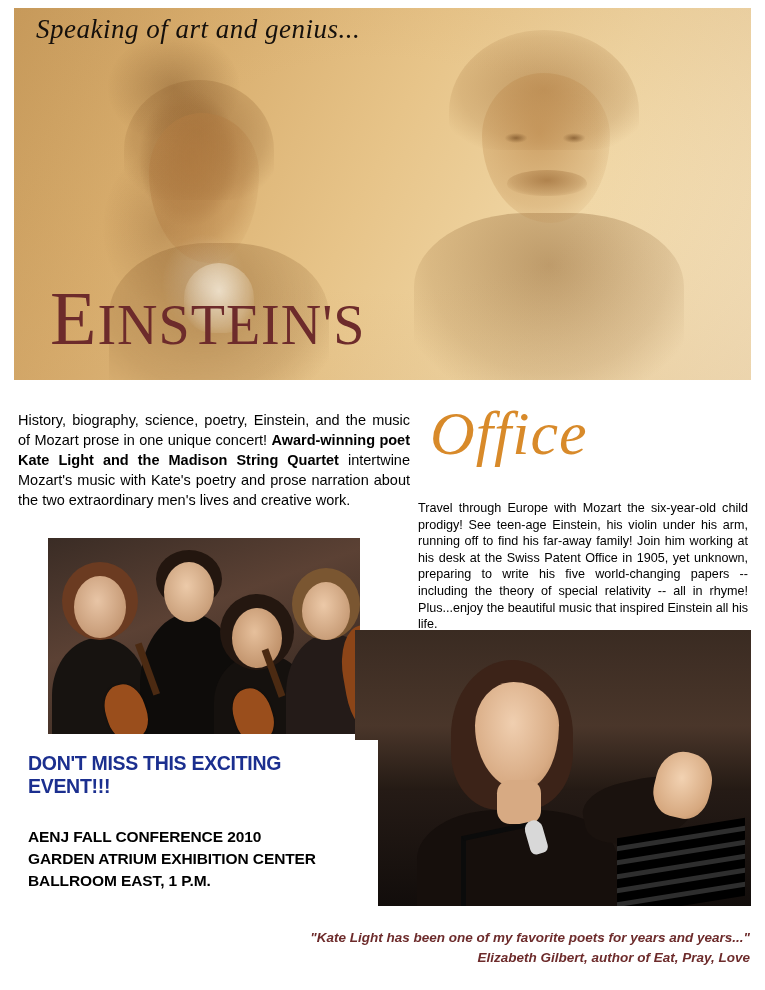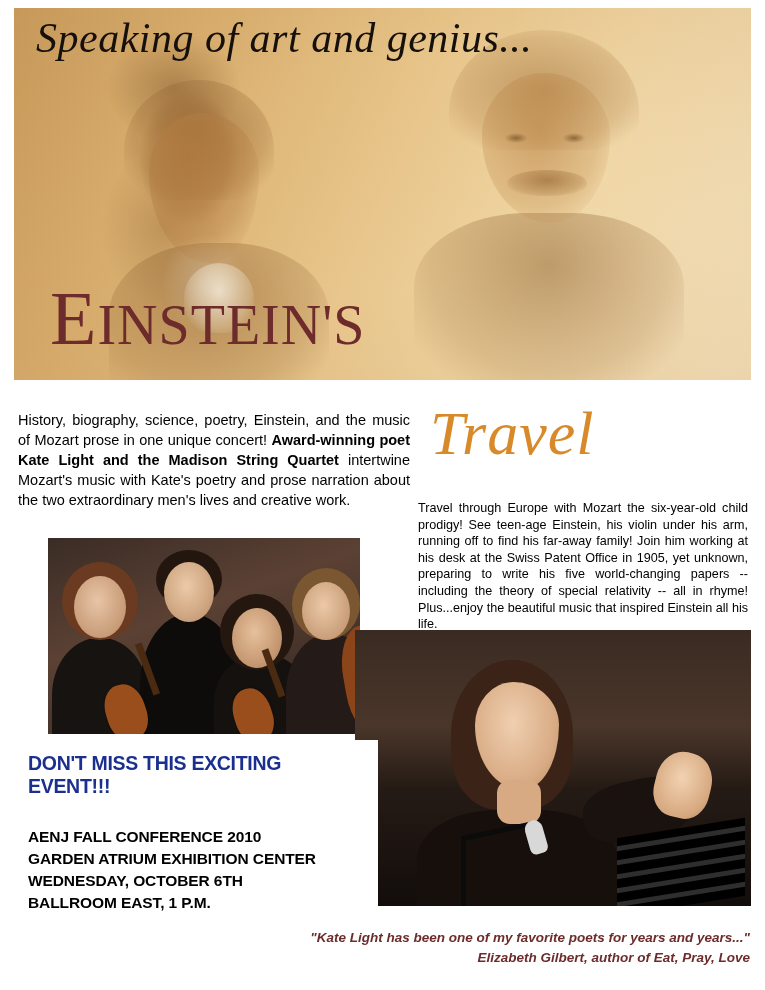--- a/index.html
+++ b/index.html
@@ -116,21 +116,21 @@
     position: absolute;
     inset: 0;
     background: radial-gradient(ellipse at 50% 45%, rgba(255,255,255,0) 40%, rgba(196,150,92,0.22) 100%);
   }
   .hero .speaking {
     position: absolute;
     left: 22px;
     top: 6px;
     font-family: "Liberation Serif", serif;
     font-style: italic;
-    font-size: 42px;
+    font-size: 27px;
     color: #15100c;
     letter-spacing: 0.5px;
     white-space: nowrap;
   }
   .hero .einsteins {
     position: absolute;
     left: 36px;
     top: 272px;
     font-family: "Liberation Serif", serif;
     font-size: 76px;
@@ -341,21 +341,21 @@
   <div class="vignette"></div>
   <div class="speaking">Speaking of art and genius...</div>
   <div class="einsteins"><span>E</span><span class="sm">INSTEIN'S</span></div>
 </div>
 
 <div class="intro">
   <span>History, biography, science, poetry, Einstein, and the music of Mozart prose in one unique concert!</span>
   <span class="b">Award-winning poet Kate Light and the Madison String Quartet</span><span> intertwine Mozart's music with Kate's poetry and prose narration about the two extraordinary men's lives and creative work.</span>
 </div>
 
-<div class="mozart-word">Travel</div>
+<div class="mozart-word">Office</div>
 
 <div class="right-col">Travel through Europe with Mozart the six-year-old child prodigy! See teen-age Einstein, his violin under his arm, running off to find his far-away family! Join him working at his desk at the Swiss Patent Office in 1905, yet unknown, preparing to write his five world-changing papers -- including the theory of special relativity -- all in rhyme! Plus...enjoy the beautiful music that inspired Einstein all his life.</div>
 
 <div class="quartet">
   <div class="qbody qb1"></div>
   <div class="qbody qb2"></div>
   <div class="qbody qb3"></div>
   <div class="qbody qb4"></div>
   <div class="p q1h"></div>
   <div class="p q1"></div>
@@ -391,21 +391,20 @@
     <div class="slat" style="top:50px"></div>
     <div class="slat" style="top:64px"></div>
   </div>
 </div>
 
 <div class="event-box">
   <div class="event-title">DON'T MISS THIS EXCITING EVENT!!!</div>
   <div class="event-lines">
     <div>AENJ FALL CONFERENCE 2010</div>
     <div>GARDEN ATRIUM EXHIBITION CENTER</div>
-    <div>WEDNESDAY, OCTOBER 6TH</div>
     <div>BALLROOM EAST, 1 P.M.</div>
   </div>
 </div>
 
 <div class="quote">
   <div class="qt">"Kate Light has been one of my favorite poets for years and years..."</div>
   <div class="qa">Elizabeth Gilbert, author of Eat, Pray, Love</div>
 </div>
 
 </body></html>

